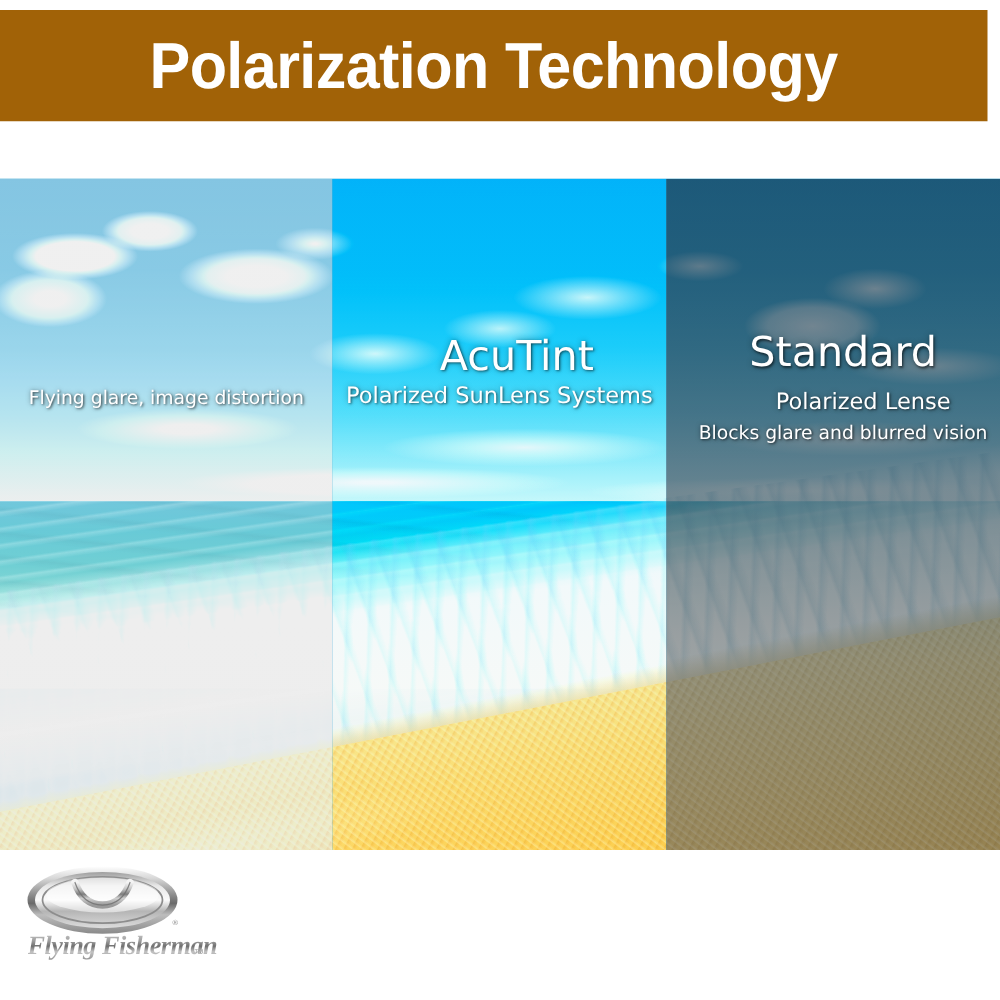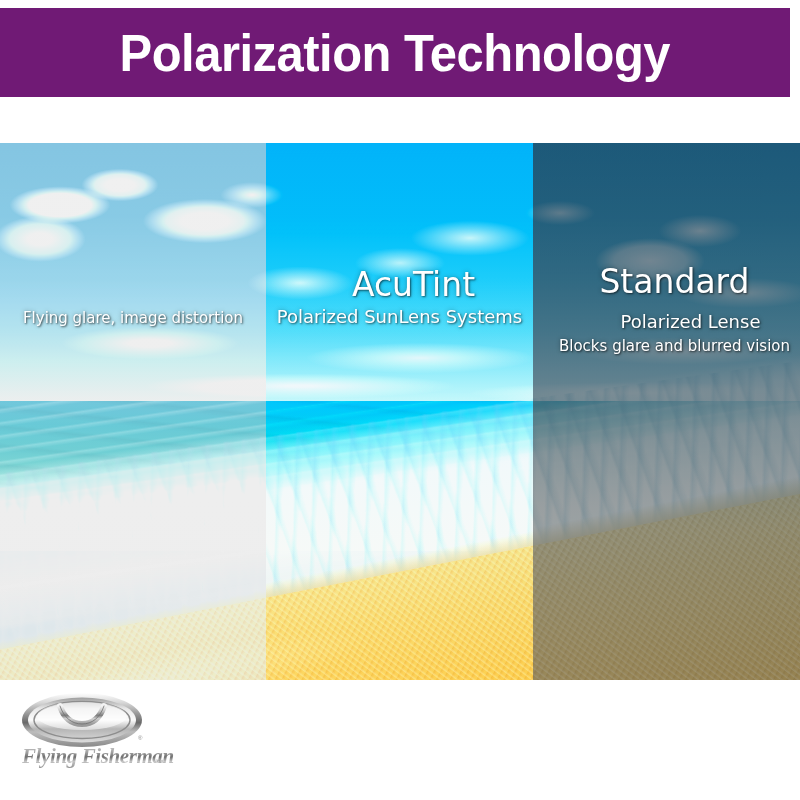--- a/index.html
+++ b/index.html
@@ -15,21 +15,21 @@
     position: relative;
   }
 
   
   #title-bar {
     position: absolute;
     left: 0;
     top: 8px;
     width: 790px;
     height: 89px;
-    background: #701a75;
+    background: #a16207;
     display: flex;
     align-items: center;
     justify-content: center;
   }
   #title-text {
     color: #ffffff;
     font-family: "Liberation Sans Narrow", "Liberation Sans", sans-serif;
     font-weight: bold;
     font-size: 52px;
     letter-spacing: -0.5px;

